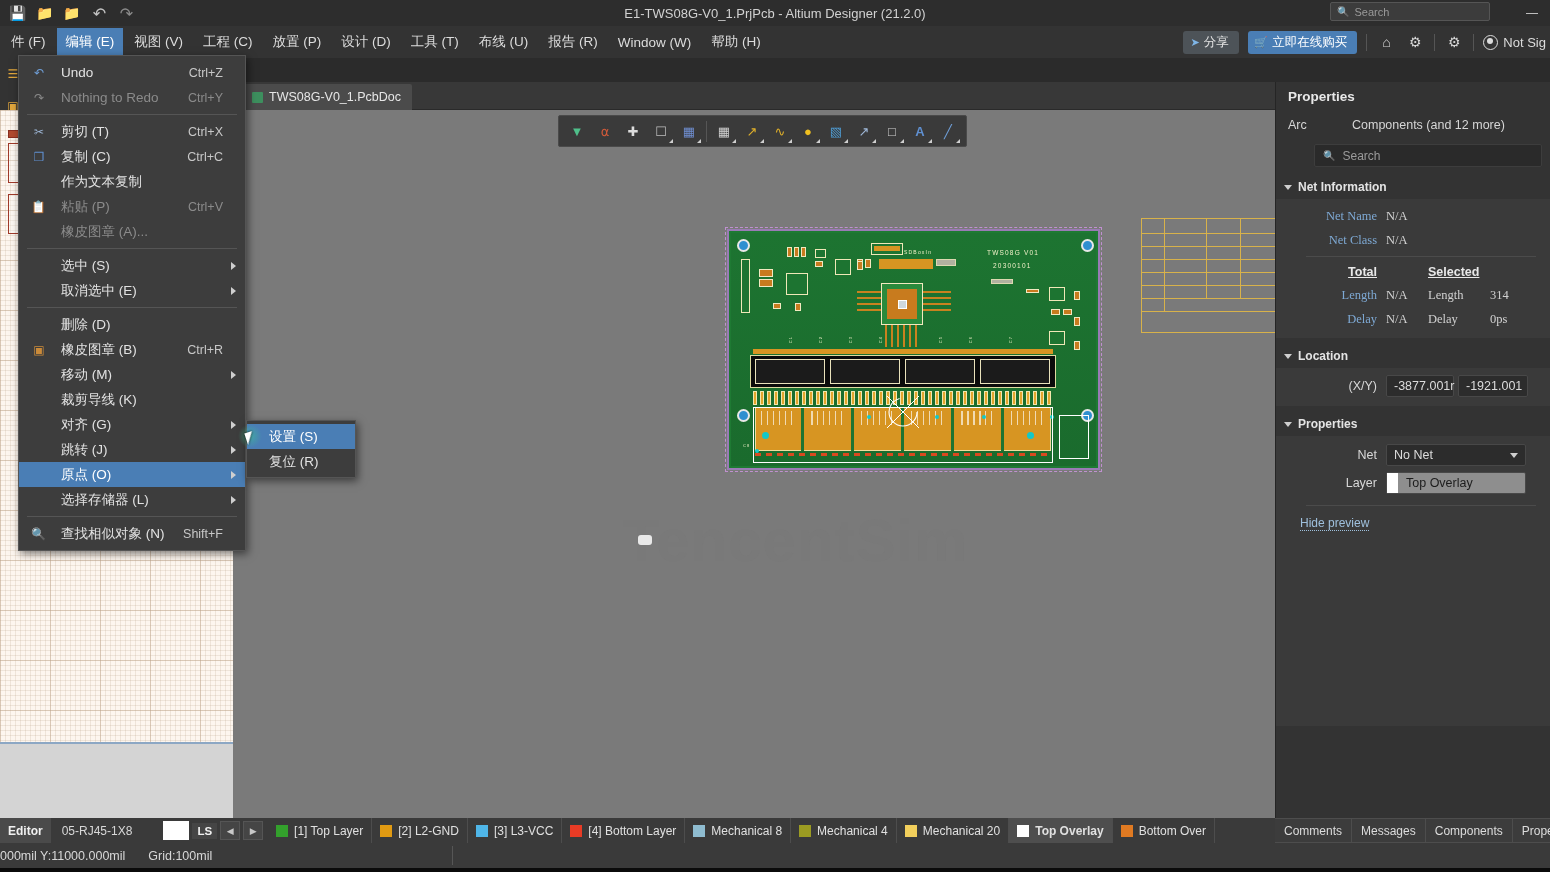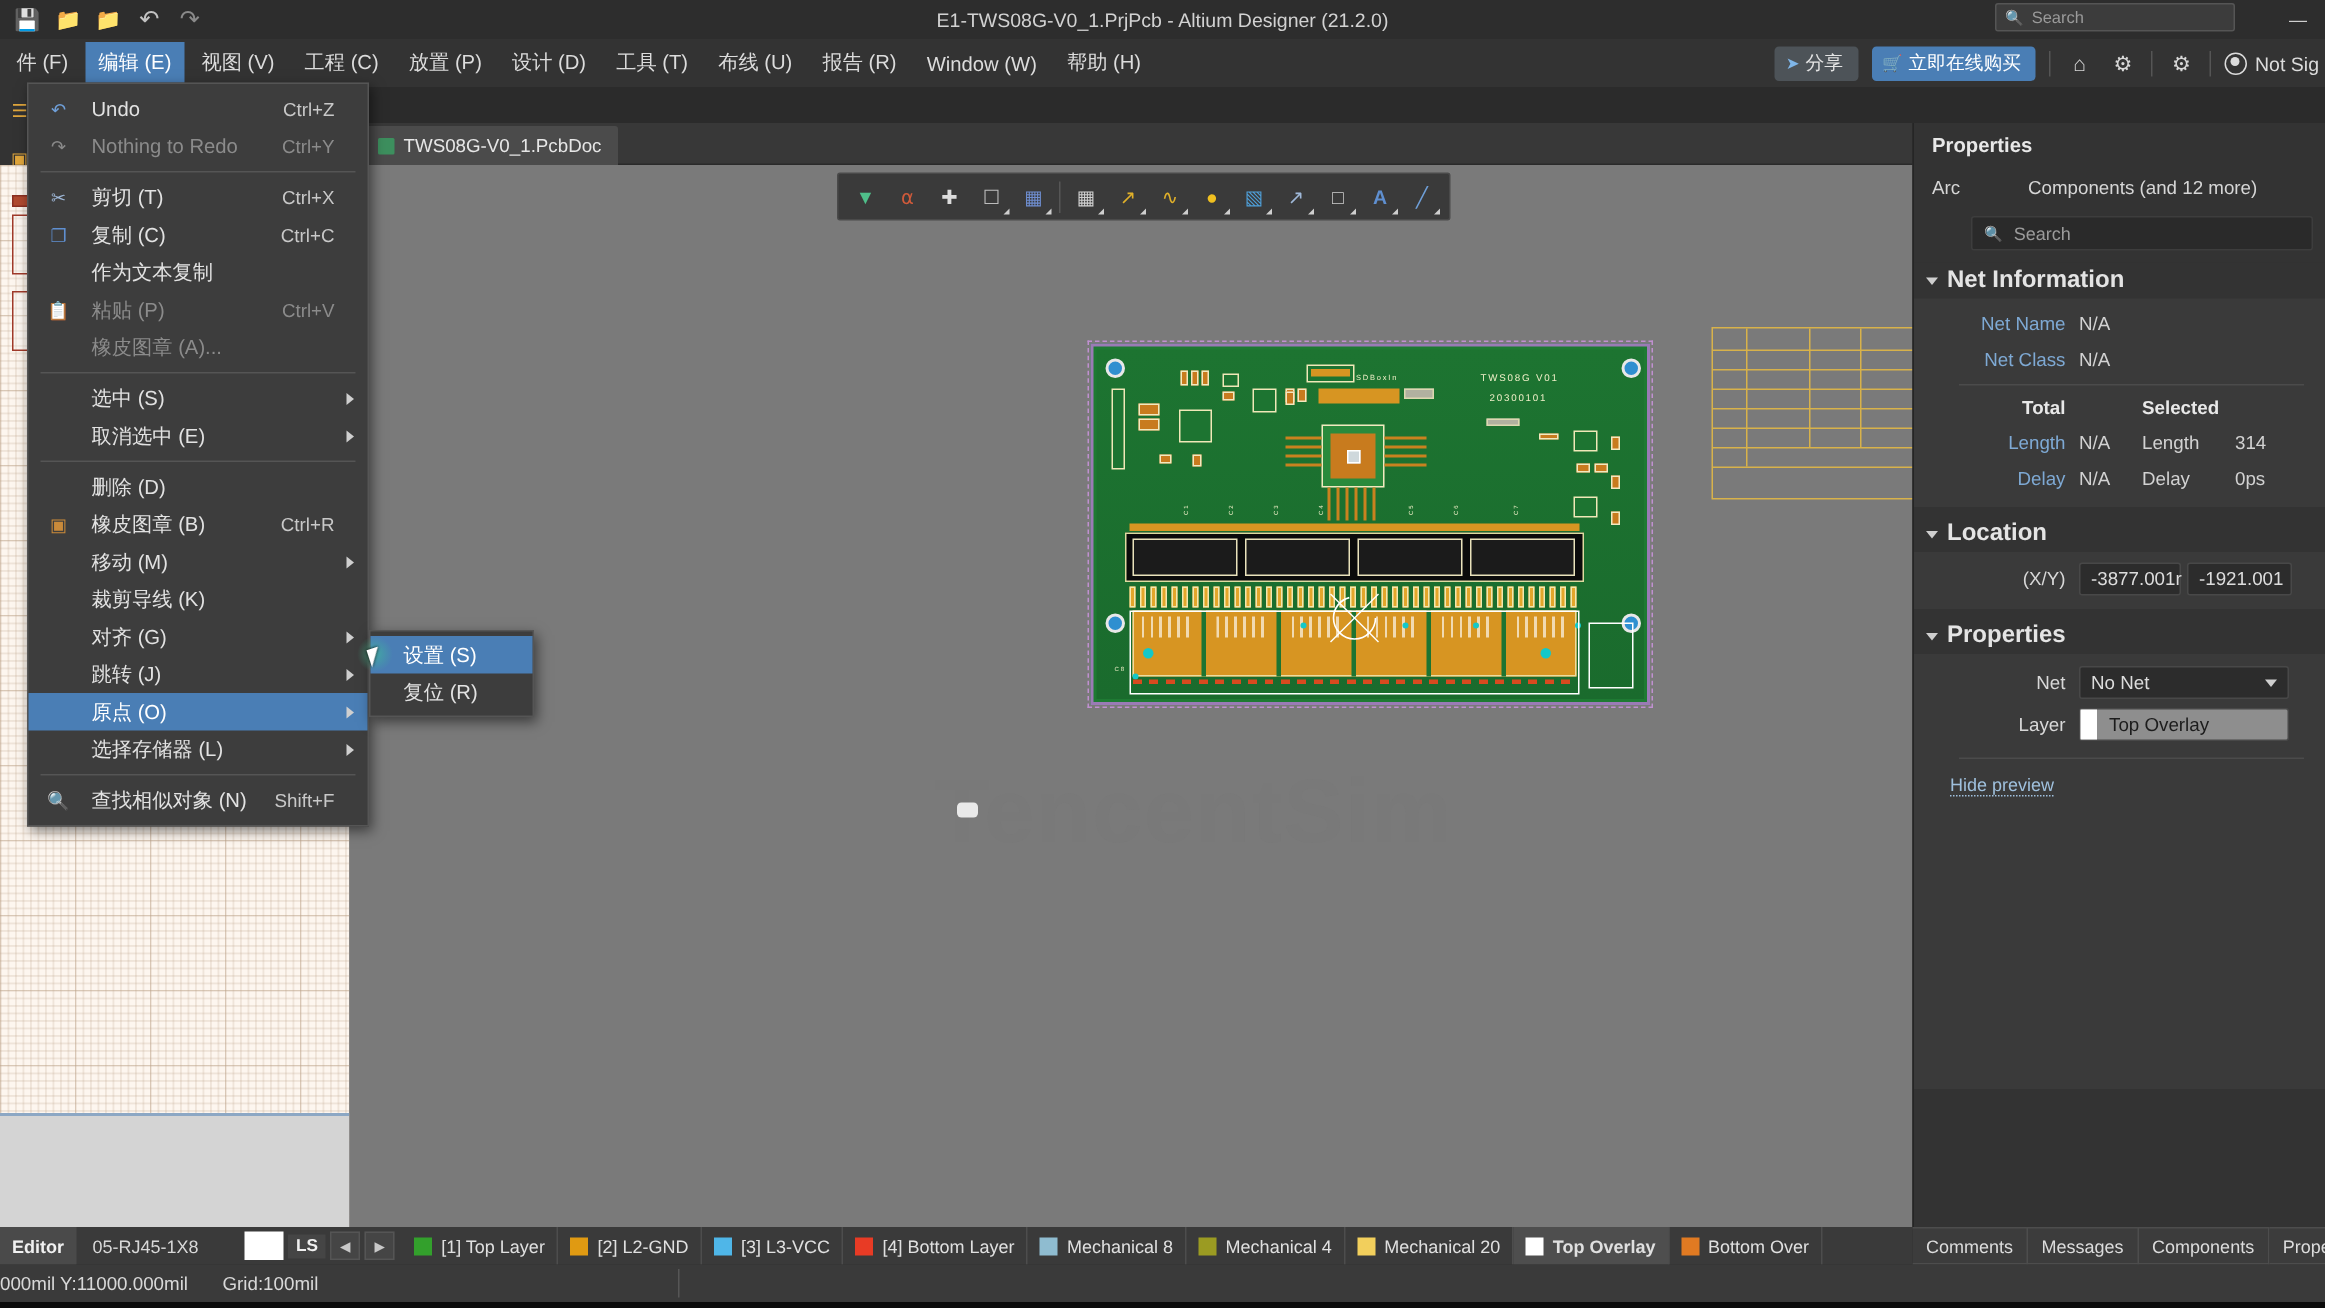--- a/index.html
+++ b/index.html
@@ -179,35 +179,35 @@
                font-size: 12.5px; color: #d6d6d6; }
   .props-obj .lbl { width: 64px; color: #d6d6d6; }
   .props-search {
     margin: 4px 8px 8px 38px; height: 23px; background: #2a2a2a; border: 1px solid #3d3d3d;
     border-radius: 2px; display: flex; align-items: center; gap: 7px; padding: 0 8px;
   }
   .props-search .mg { font-size: 10px; color: #b0b0b0; }
   .props-search .ph { font-size: 12px; color: #9b9b9b; }
   .sect-hd {
     height: 24px; display: flex; align-items: center; gap: 6px; padding-left: 8px;
-    font-size: 16px; font-weight: bold; color: #e4e4e4; background: #333333;
+    font-size: 12px; font-weight: bold; color: #e4e4e4; background: #333333;
   }
   .sect-hd .tri { width: 0; height: 0; border-left: 4px solid transparent;
     border-right: 4px solid transparent; border-top: 5px solid #cfcfcf; }
   .sect-body { background: #3a3a3a; padding: 5px 0 7px 0; }
-  .prow { height: 24px; display: flex; align-items: center; font-size: 12.5px; }
+  .prow { height: 24px; display: flex; align-items: center; font-size: 12.5px; font-family: Liberation Serif, serif; }
   .prow .k { width: 110px; text-align: right; padding-right: 9px; color: #7ea9d4; }
   .prow .v { color: #d2d2d2; }
   .twocol { display: flex; align-items: center; font-size: 12.5px; }
   .twocol .c1 { width: 110px; text-align: right; padding-right: 9px; }
   .twocol .c2 { width: 42px; color: #d2d2d2; }
   .twocol .c3 { width: 62px; color: #d2d2d2; }
   .twocol .c4 { color: #d2d2d2; }
   .hdrow { height: 22px; }
-  .hdrow .c1, .hdrow .c3b { font-weight: bold; color: #e8e8e8; }
+  .hdrow .c1, .hdrow .c3b { font-weight: bold; color: #e8e8e8; text-decoration: underline; }
   .sep-line { height: 1px; background: #4b4b4b; margin: 4px 14px 4px 30px; }
   .field {
     background: #2c2c2c; border: 1px solid #484848; border-radius: 2px;
     height: 22px; display: flex; align-items: center; padding: 0 7px;
     font-size: 12.5px; color: #dcdcdc;
   }
   .combo {
     background: #2c2c2c; border: 1px solid #484848; border-radius: 2px;
     height: 22px; display: flex; align-items: center; justify-content: space-between;
     padding: 0 7px; font-size: 12.5px; color: #dcdcdc;

